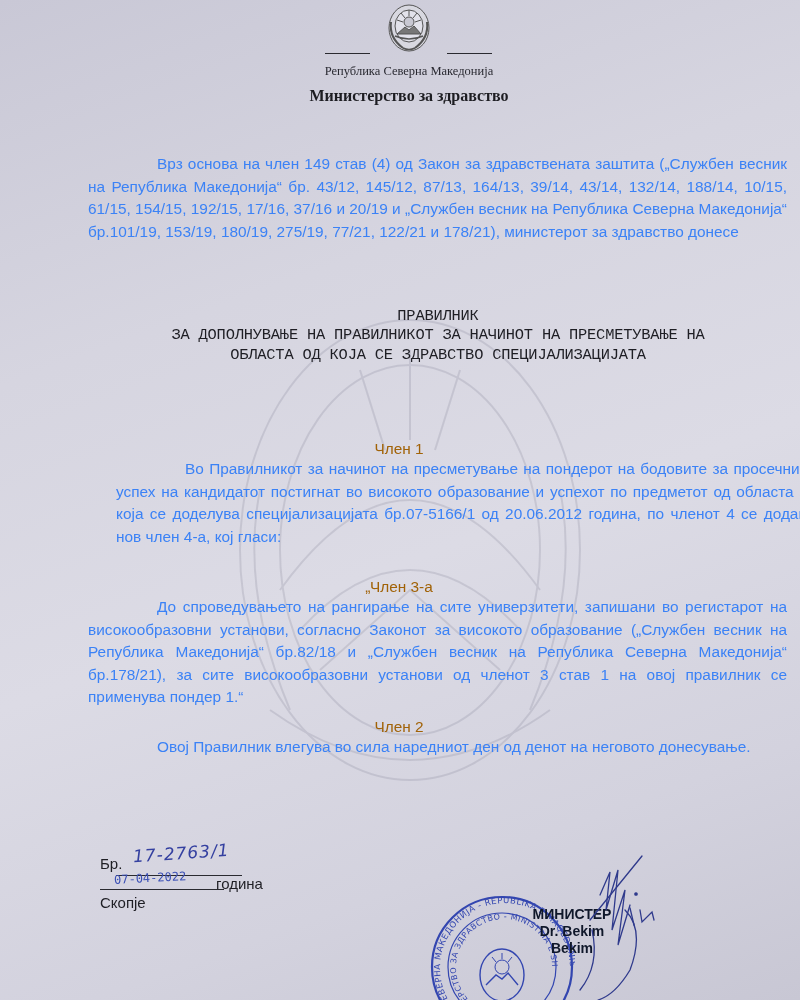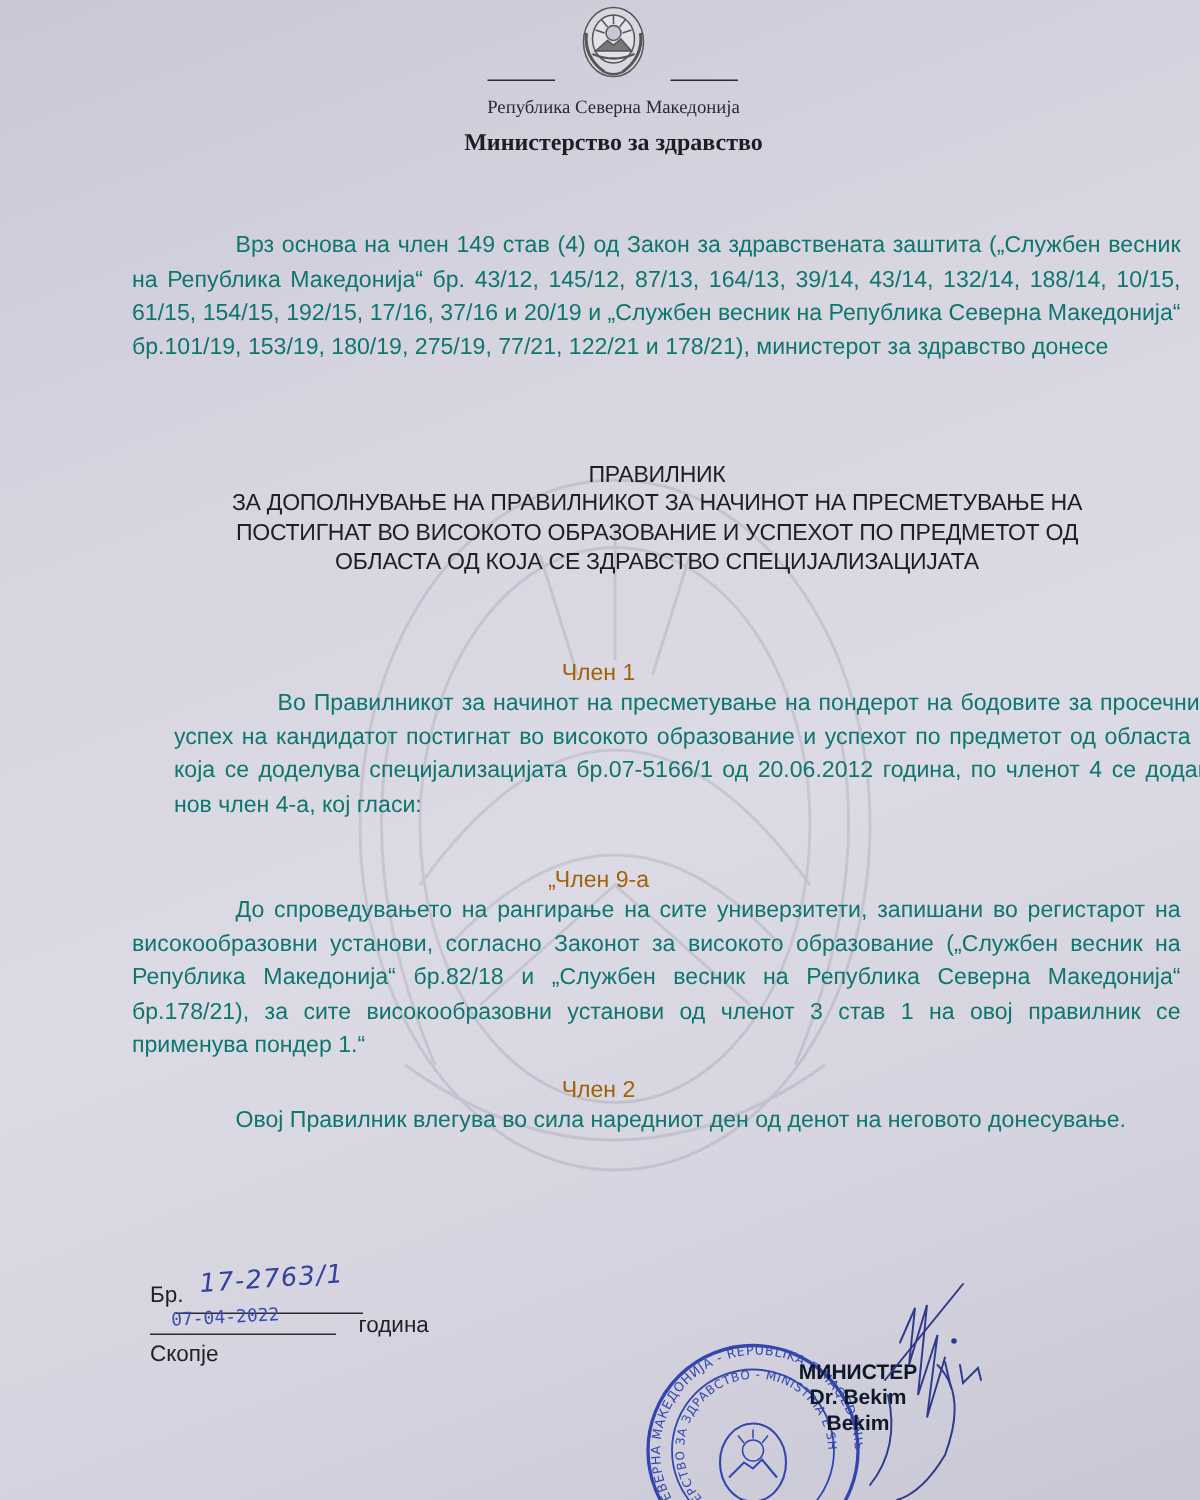--- a/index.html
+++ b/index.html
@@ -68,37 +68,38 @@
       color: #1d1d22;
     }
     .para {
       position: absolute;
       left: 88px;
       width: 699px;
       font-size: 15.4px;
       line-height: 22.6px;
       text-align: justify;
       text-align-last: left;
-      color: #0f766e;
+      color: #3b82f6;
     }
     .para .indent {
       display: inline-block;
       width: 69px;
     }
     .preamble { top: 153px; }
     .title-block {
       position: absolute;
       top: 307px;
       left: 88px;
       width: 700px;
       text-align: center;
       font-size: 15.4px;
       line-height: 19.4px;
       color: #1e1e24;
       letter-spacing: -0.2px;
+      font-family: Liberation Mono, monospace;
     }
     .title-block div { white-space: nowrap; }
     .article-head {
       position: absolute;
       left: 88px;
       width: 622px;
       text-align: center;
       font-size: 15.4px;
       color: #a16207;
     }
@@ -141,21 +142,21 @@
       font-size: 12px;
       color: #3a4fb5;
       transform: rotate(-3deg);
     }
     .date-line {
       position: absolute;
       left: 0; top: 34px;
       width: 124px;
       border-top: 1px solid #2a2a30;
     }
-    .godina-label { position: absolute; left: 139px; top: 20px; }
+    .godina-label { position: absolute; left: 116px; top: 20px; }
     .city { position: absolute; left: 0; top: 39px; }
     .stamp {
       position: absolute;
       left: 430px;
       top: 895px;
       width: 145px;
       height: 145px;
     }
     .signature {
       position: absolute;
@@ -217,28 +218,27 @@
   <div class="rule right"></div>
   <div class="republic">Република Северна Македонија</div>
   <div class="ministry">Министерство за здравство</div>
 </div>
 
 <div class="para preamble"><span class="indent"></span><span>Врз основа на член 149 став (4) од Закон за здравствената заштита („Службен весник на Република Македонија“ бр. 43/12, 145/12, 87/13, 164/13, 39/14, 43/14, 132/14, 188/14, 10/15, 61/15, 154/15, 192/15, 17/16, 37/16 и 20/19 и „Службен весник на Република Северна Македонија“ бр.101/19, 153/19, 180/19, 275/19, 77/21, 122/21 и 178/21), министерот за здравство донесе</span></div>
 
 <div class="title-block">
   <div>ПРАВИЛНИК</div>
   <div>ЗА ДОПОЛНУВАЊЕ НА ПРАВИЛНИКОТ ЗА НАЧИНОТ НА ПРЕСМЕТУВАЊЕ НА</div>
-  <div>ПОСТИГНАТ ВО ВИСОКОТО ОБРАЗОВАНИЕ И УСПЕХОТ ПО ПРЕДМЕТОТ ОД</div>
   <div>ОБЛАСТА ОД КОЈА СЕ ЗДРАВСТВО СПЕЦИЈАЛИЗАЦИЈАТА</div>
 </div>
 
 <div class="article-head art1-head">Член 1</div>
 <div class="para art1-body"><span class="indent"></span><span>Во Правилникот за начинот на пресметување на пондерот на бодовите за просечниот успех на кандидатот постигнат во високото образование и успехот по предметот од областа за која се доделува специјализацијата бр.07-5166/1 од 20.06.2012 година, по членот 4 се додава нов член 4-а, кој гласи:</span></div>
 
-<div class="article-head art4a-head">„Член 9-а</div>
+<div class="article-head art4a-head">„Член 3-а</div>
 <div class="para art4a-body"><span class="indent"></span><span>До спроведувањето на рангирање на сите универзитети, запишани во регистарот на високообразовни установи, согласно Законот за високото образование („Службен весник на Република Македонија“ бр.82/18 и „Службен весник на Република Северна Македонија“ бр.178/21), за сите високообразовни установи од членот 3 став 1 на овој правилник се применува пондер 1.“</span></div>
 
 <div class="article-head art2-head">Член 2</div>
 <div class="para art2-body"><span class="indent"></span><span>Овој Правилник влегува во сила наредниот ден од денот на неговото донесување.</span></div>
 
 <div class="footer-left">
   <span class="br-label">Бр.</span>
   <span class="br-number">17-2763/1</span>
   <div class="br-line"></div>
   <span class="date-stamp">07-04-2022</span>

